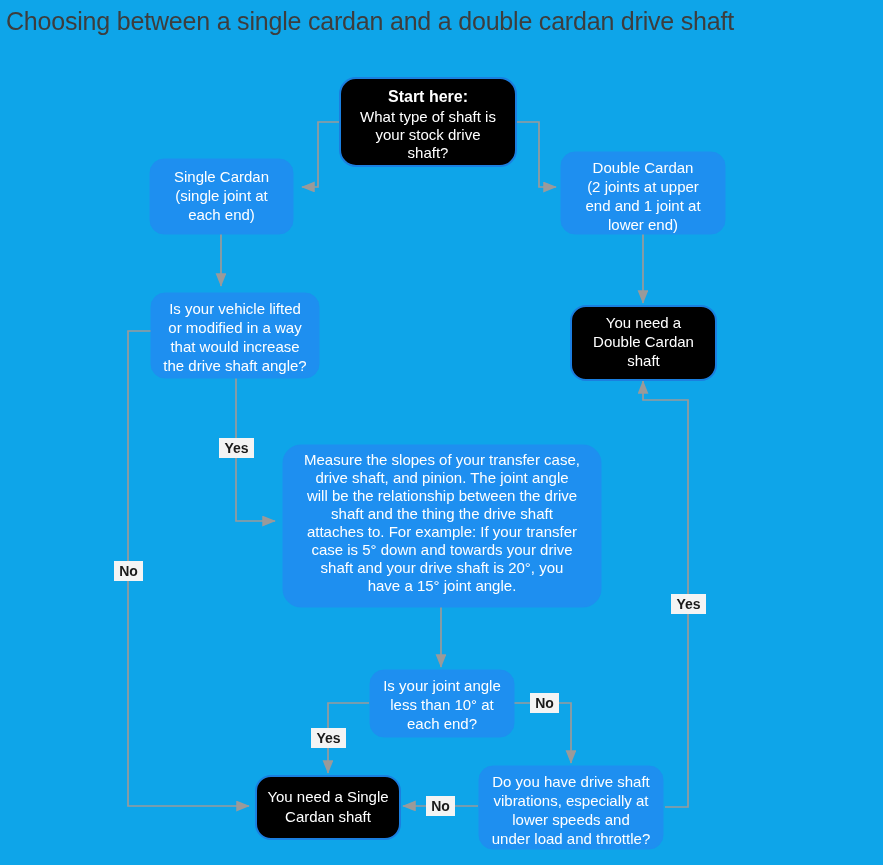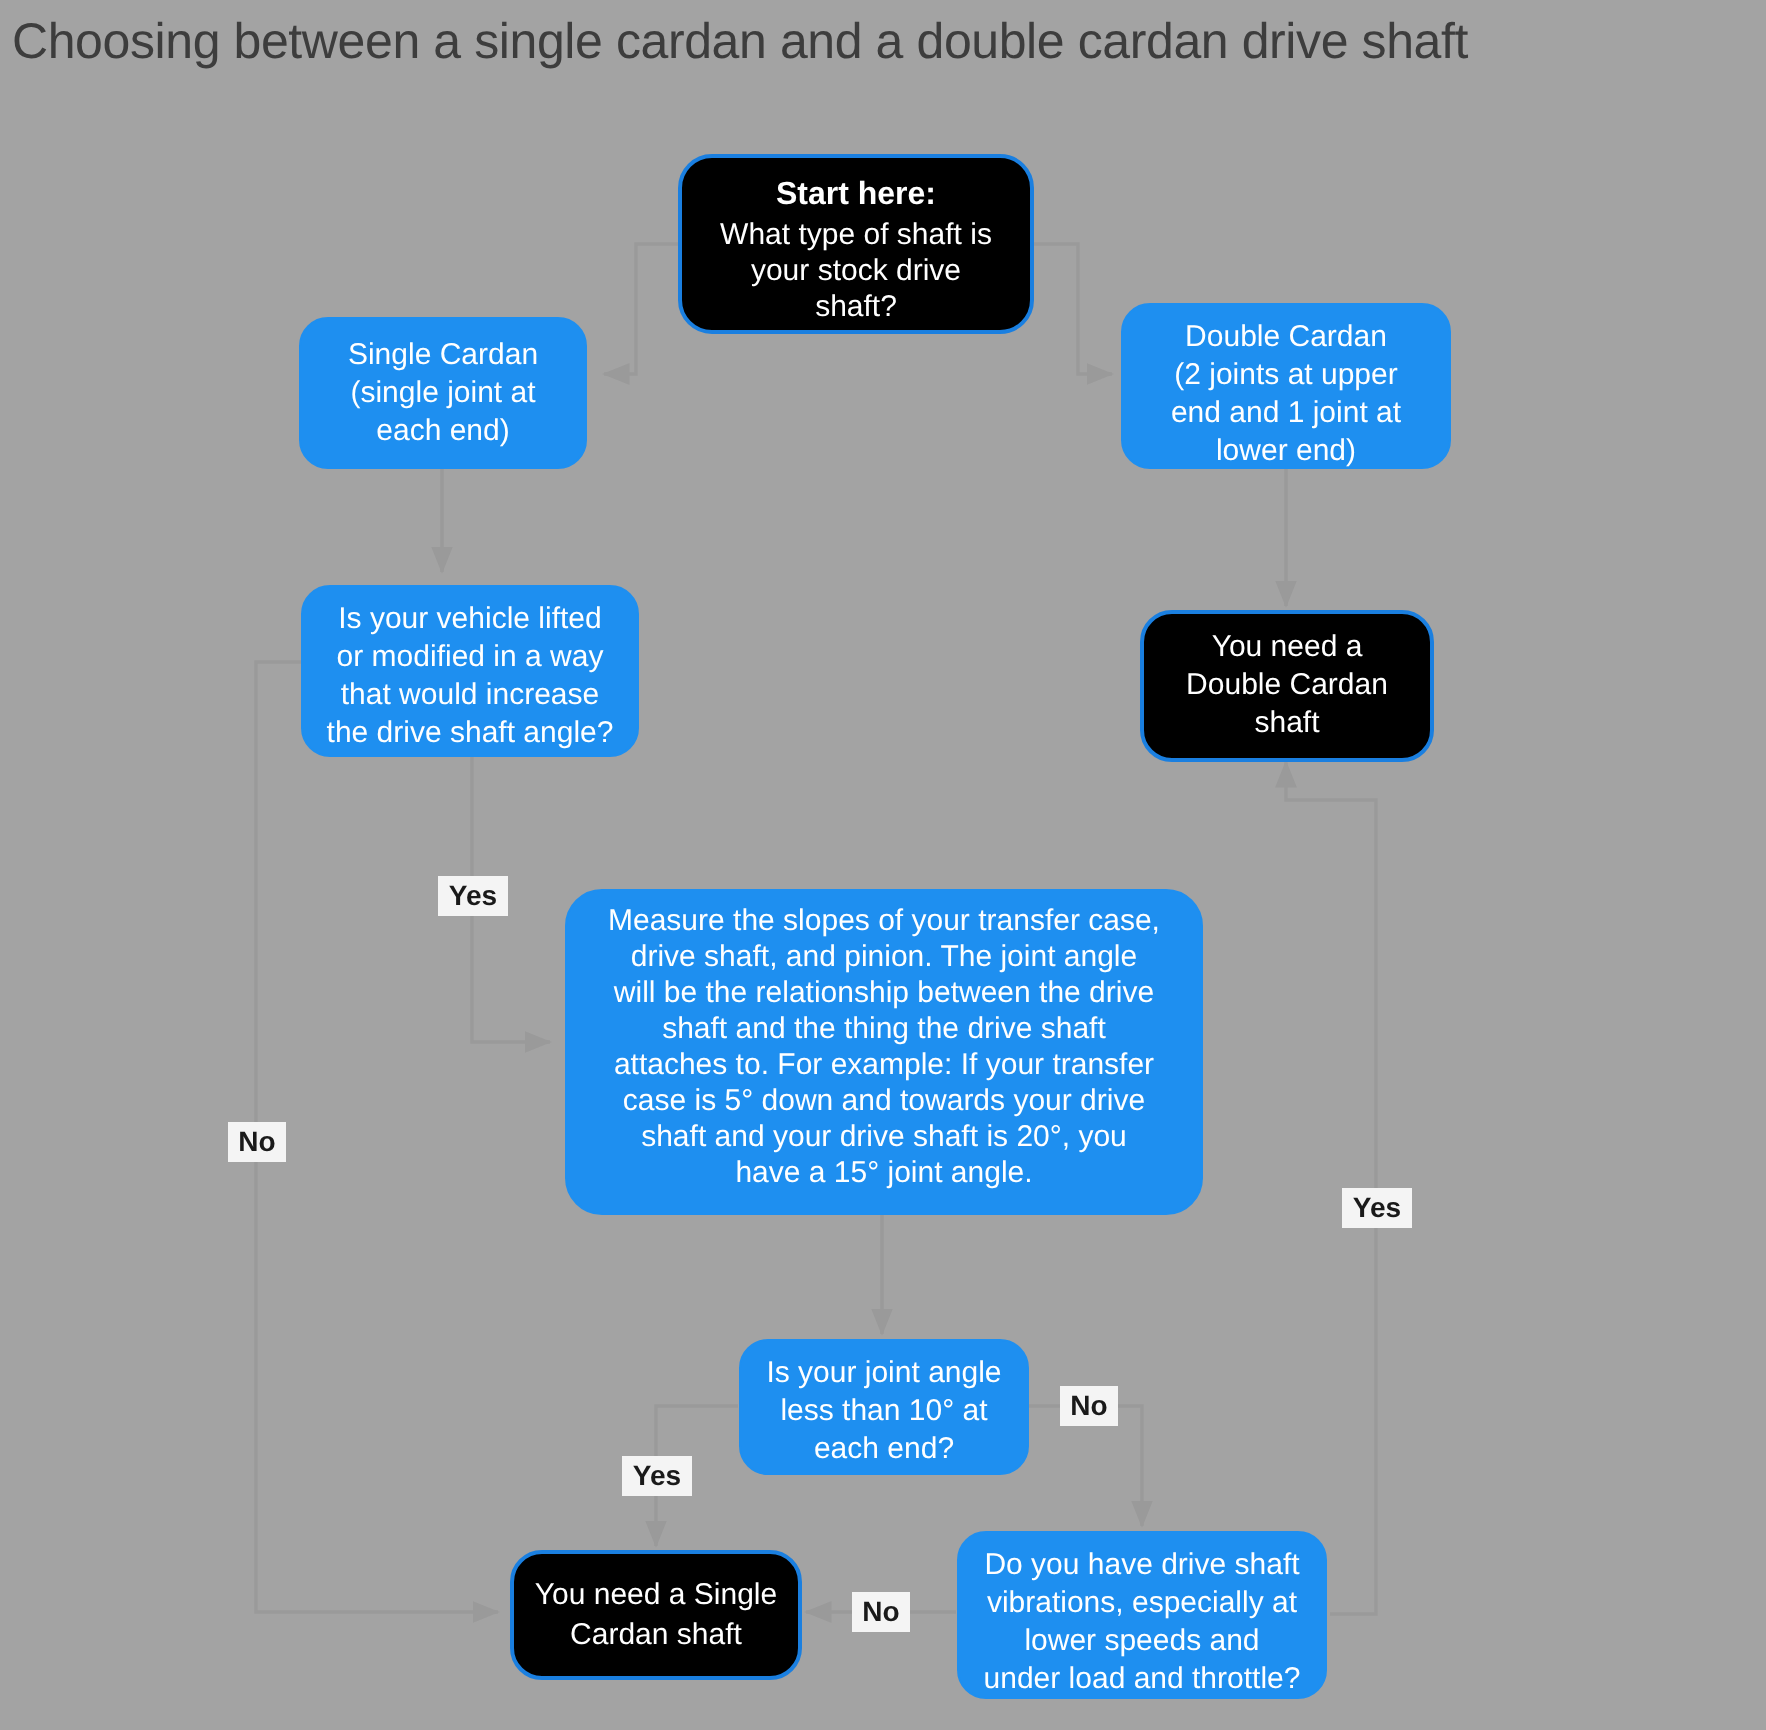--- a/index.html
+++ b/index.html
@@ -10,21 +10,21 @@
   body {
     width: 883px;
     height: 865px;
     overflow: hidden;
     font-family: "Liberation Sans", sans-serif;
   }
   #canvas {
     position: relative;
     width: 883px;
     height: 865px;
-    background: #a3a3a3;
+    background: #0ea5e9;
     text-decoration: underline;
   }
   #title {
     position: absolute;
     left: 6px;
     top: 7px;
     font-family: "Liberation Sans", sans-serif;
     font-size: 25px;
     font-weight: 400;
     color: #3d3d3d;

